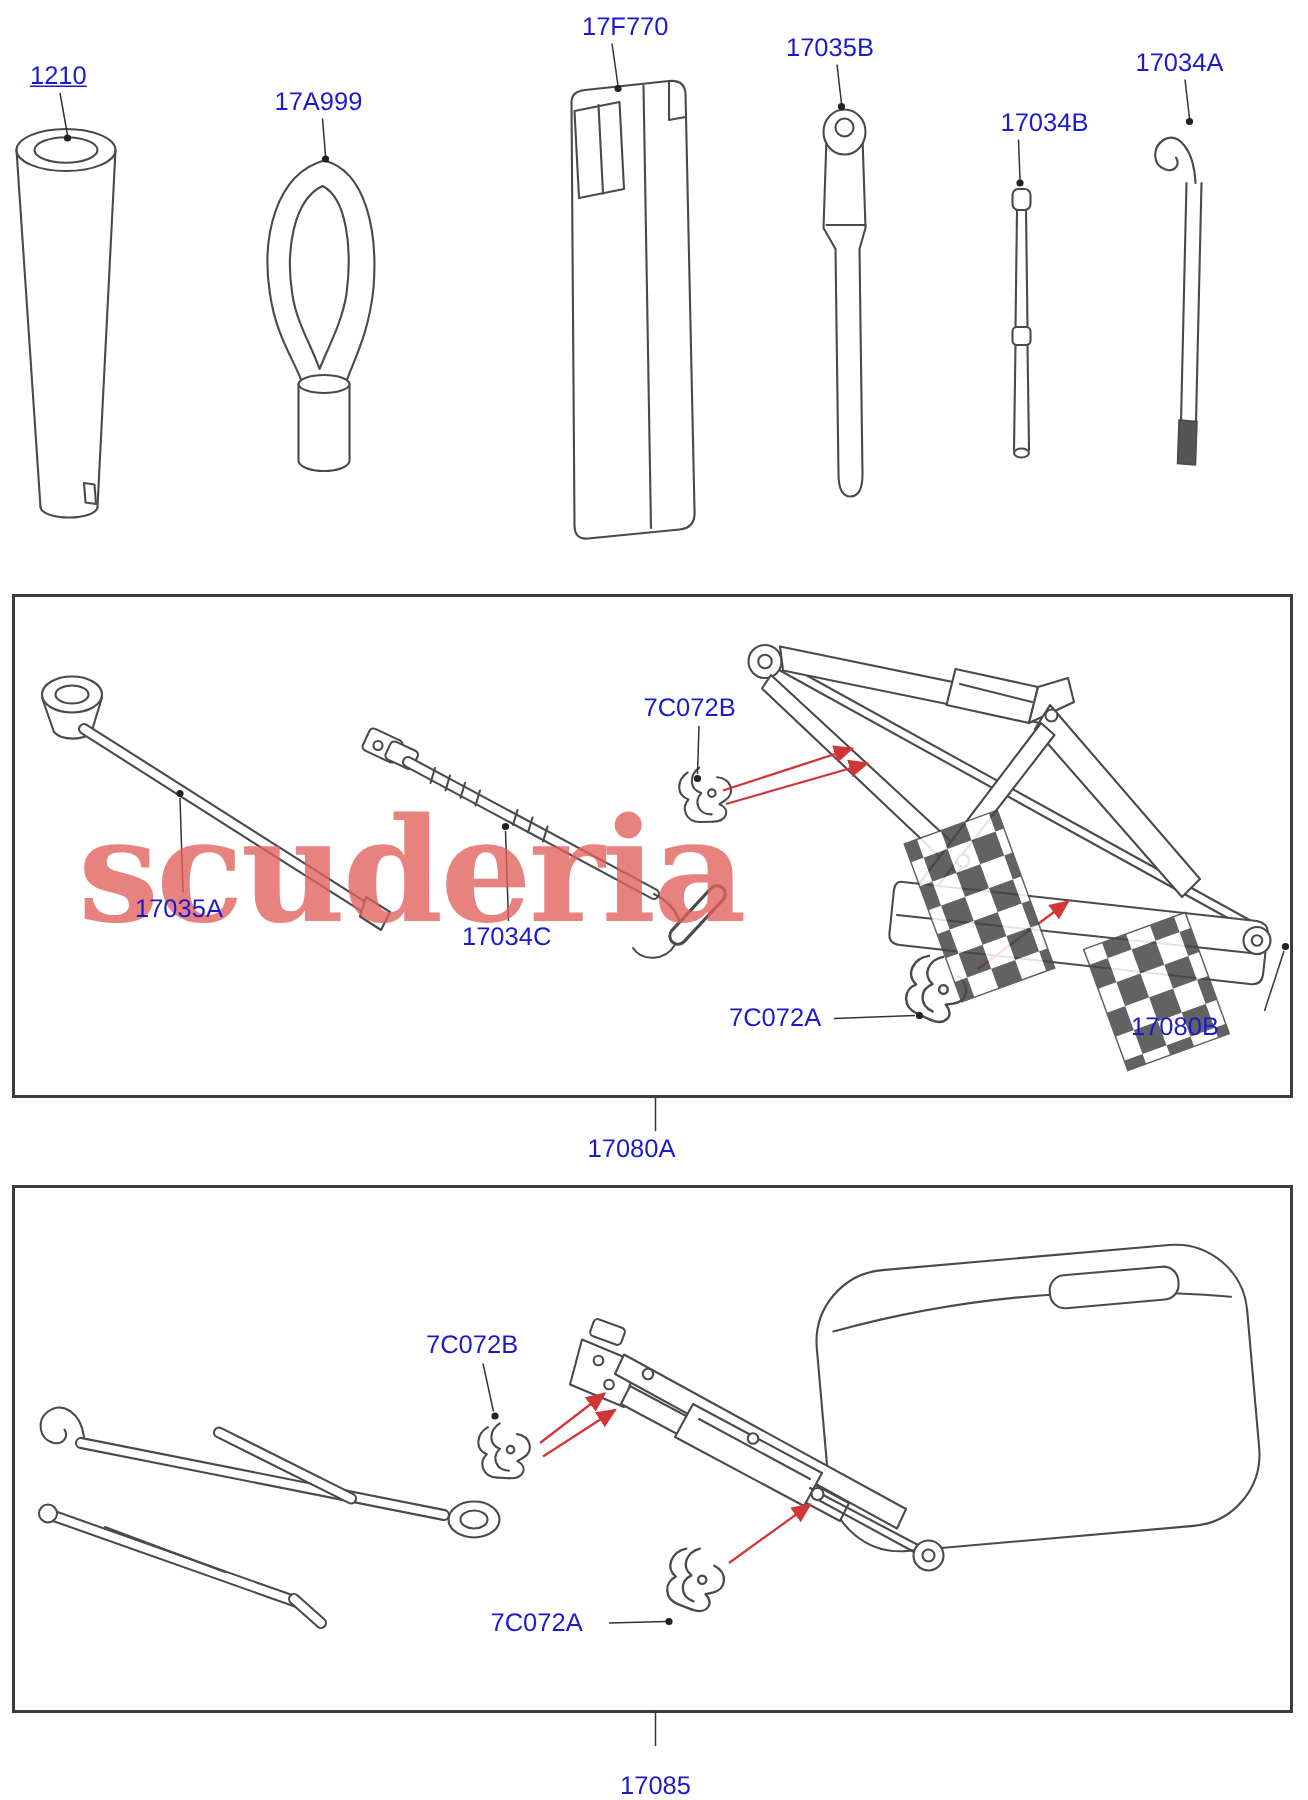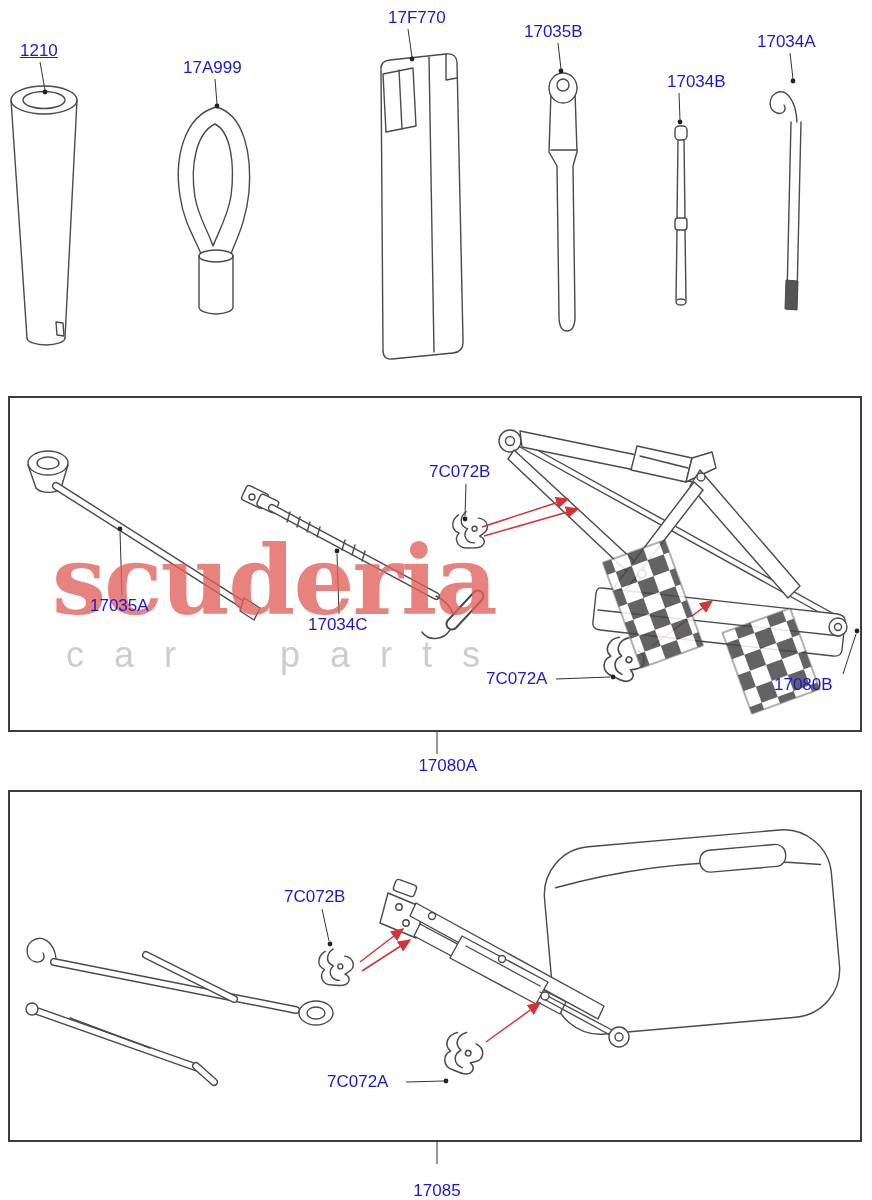--- a/index.html
+++ b/index.html
@@ -230,42 +230,41 @@
       <path class="leader" d="M406,1082 L444,1081"></path>
         <circle class="dot" cx="446" cy="1081" r="2.4"></circle>
 
       <path class="leader" d="M437,731 L437,754"></path>
       <path class="leader" d="M437,1141 L437,1164"></path>
     </g>
   </svg>
 
   <div class="wm-layer" style="width:872px;height:1200px;">
     <div class="wm-brand">scuderia</div>
-    <div class="wm-tagline">car parts</div>
     <svg width="872" height="1200" viewBox="0 0 872 1200" style="position:absolute;left:0;top:0;">
       <g opacity="0.85">
         <rect x="620" y="548" width="66" height="112" fill="url(#checker)" stroke="#474747" stroke-width="1" transform="rotate(-20 653 604)"></rect>
         <rect x="735" y="618" width="72" height="86" fill="url(#checker)" stroke="#474747" stroke-width="1" transform="rotate(-20 771 661)"></rect>
       </g>
     </svg>
   </div>
 
   <div class="labels">
     <div class="plabel" style="left:20px;top:42px;text-decoration:underline;">1210</div>
     <div class="plabel" style="left:183px;top:59px;">17A999</div>
     <div class="plabel" style="left:374px;top:9px;margin-left:14px;">17F770</div>
     <div class="plabel" style="left:524px;top:23px;">17035B</div>
     <div class="plabel" style="left:645px;top:73px;margin-left:22px;">17034B</div>
     <div class="plabel" style="left:757px;top:33px;">17034A</div>
 
     <div class="plabel" style="left:429px;top:463px;">7C072B</div>
     <div class="plabel" style="left:90px;top:597px;text-align:right;">17035A</div>
     <div class="plabel" style="left:308px;top:616px;">17034C</div>
     <div class="plabel" style="left:486px;top:670px;">7C072A</div>
-    <div class="plabel" style="left:774px;top:676px;text-align:center;">17080B</div>
-    <div class="plabel caption" style="left:397px;top:757px;width:80px;text-align:right;">17080A</div>
+    <div class="plabel" style="left:754px;top:676px;text-align:center;">17080B</div>
+    <div class="plabel caption" style="left:381px;top:757px;width:80px;">17080A</div>
 
     <div class="plabel" style="left:284px;top:888px;">7C072B</div>
     <div class="plabel" style="left:327px;top:1073px;">7C072A</div>
     <div class="plabel caption" style="left:402px;top:1182px;width:70px;">17085</div>
   </div>
 
 </div>
 
 </body></html>

